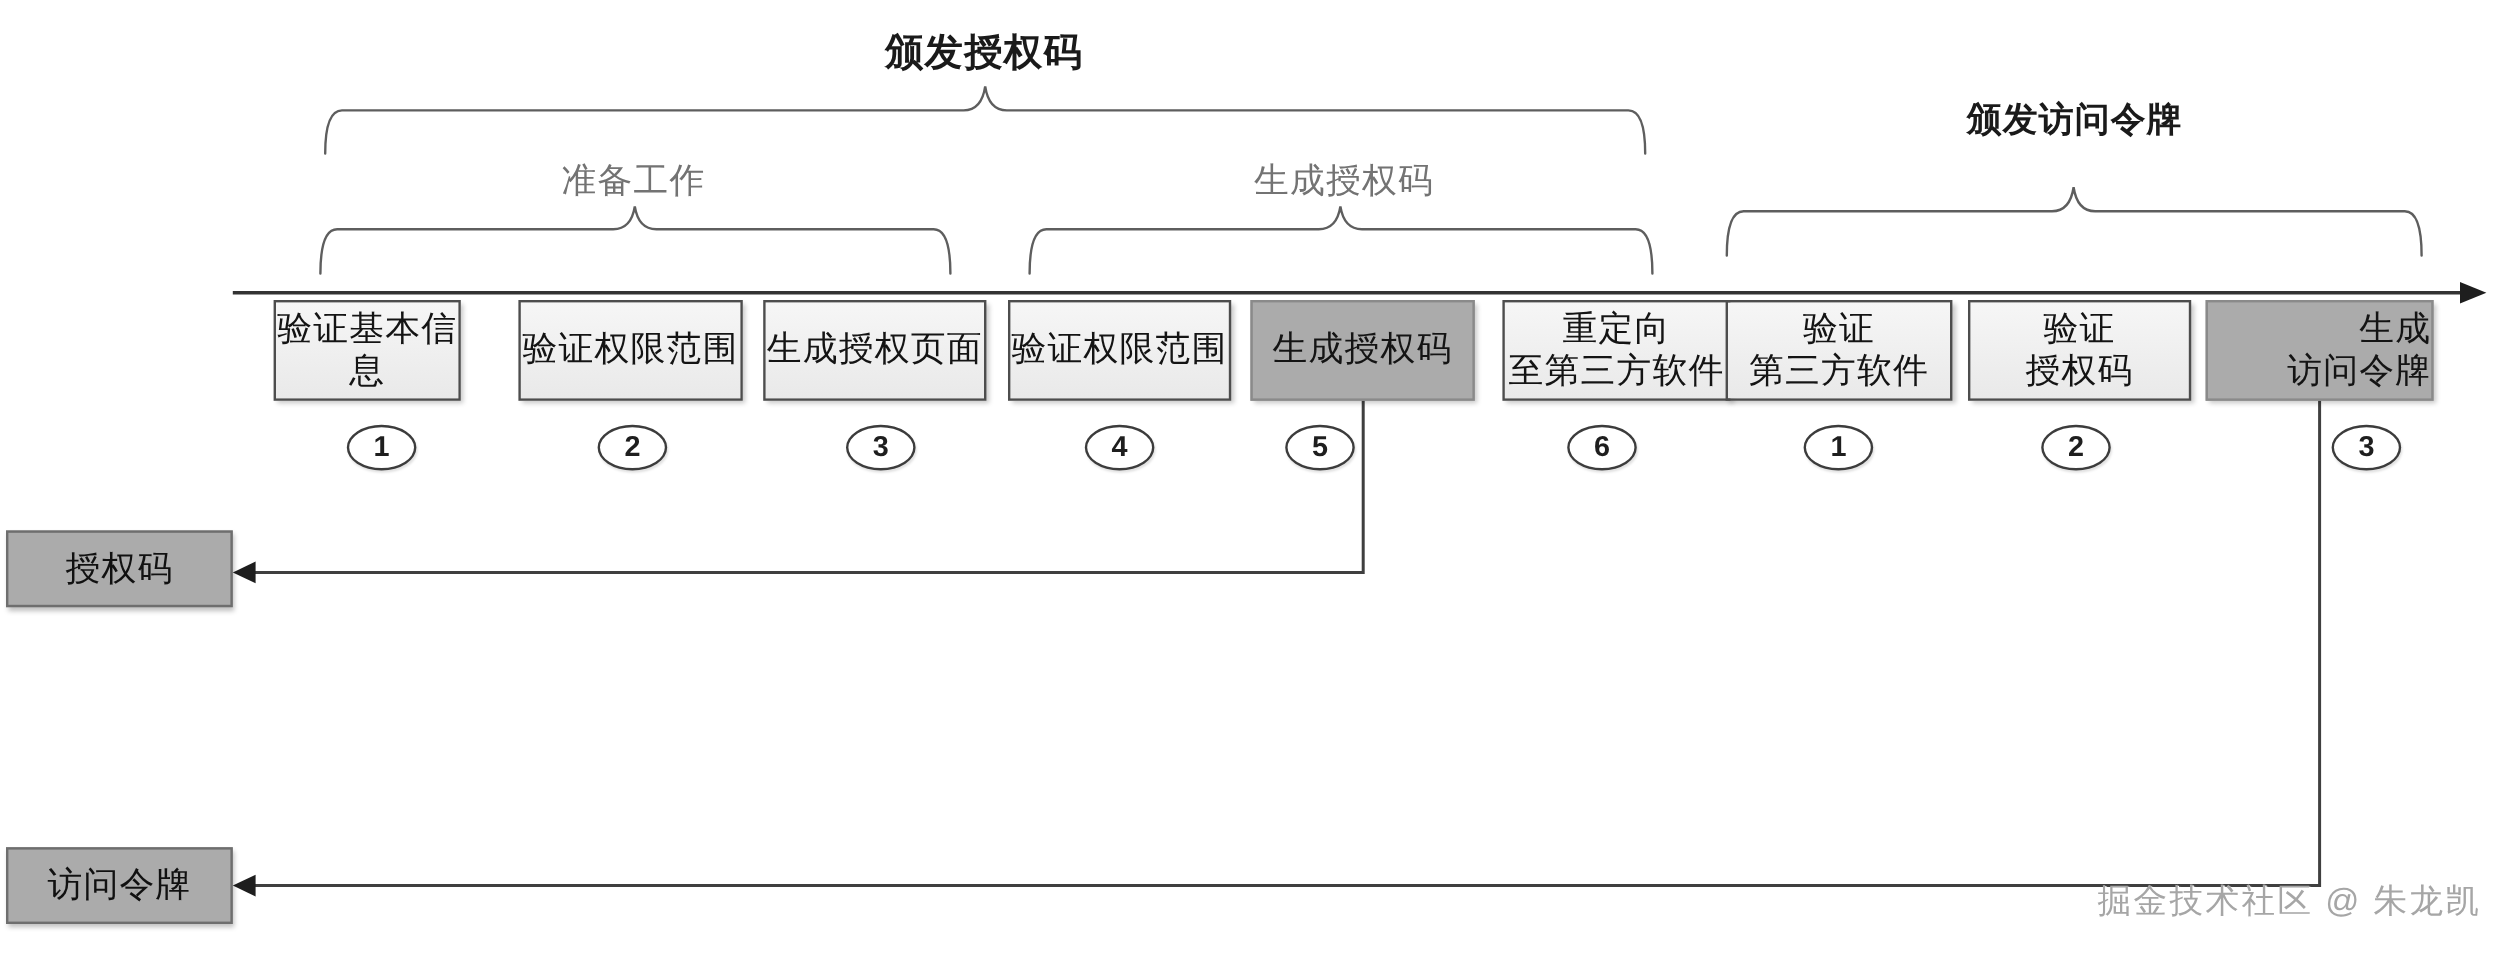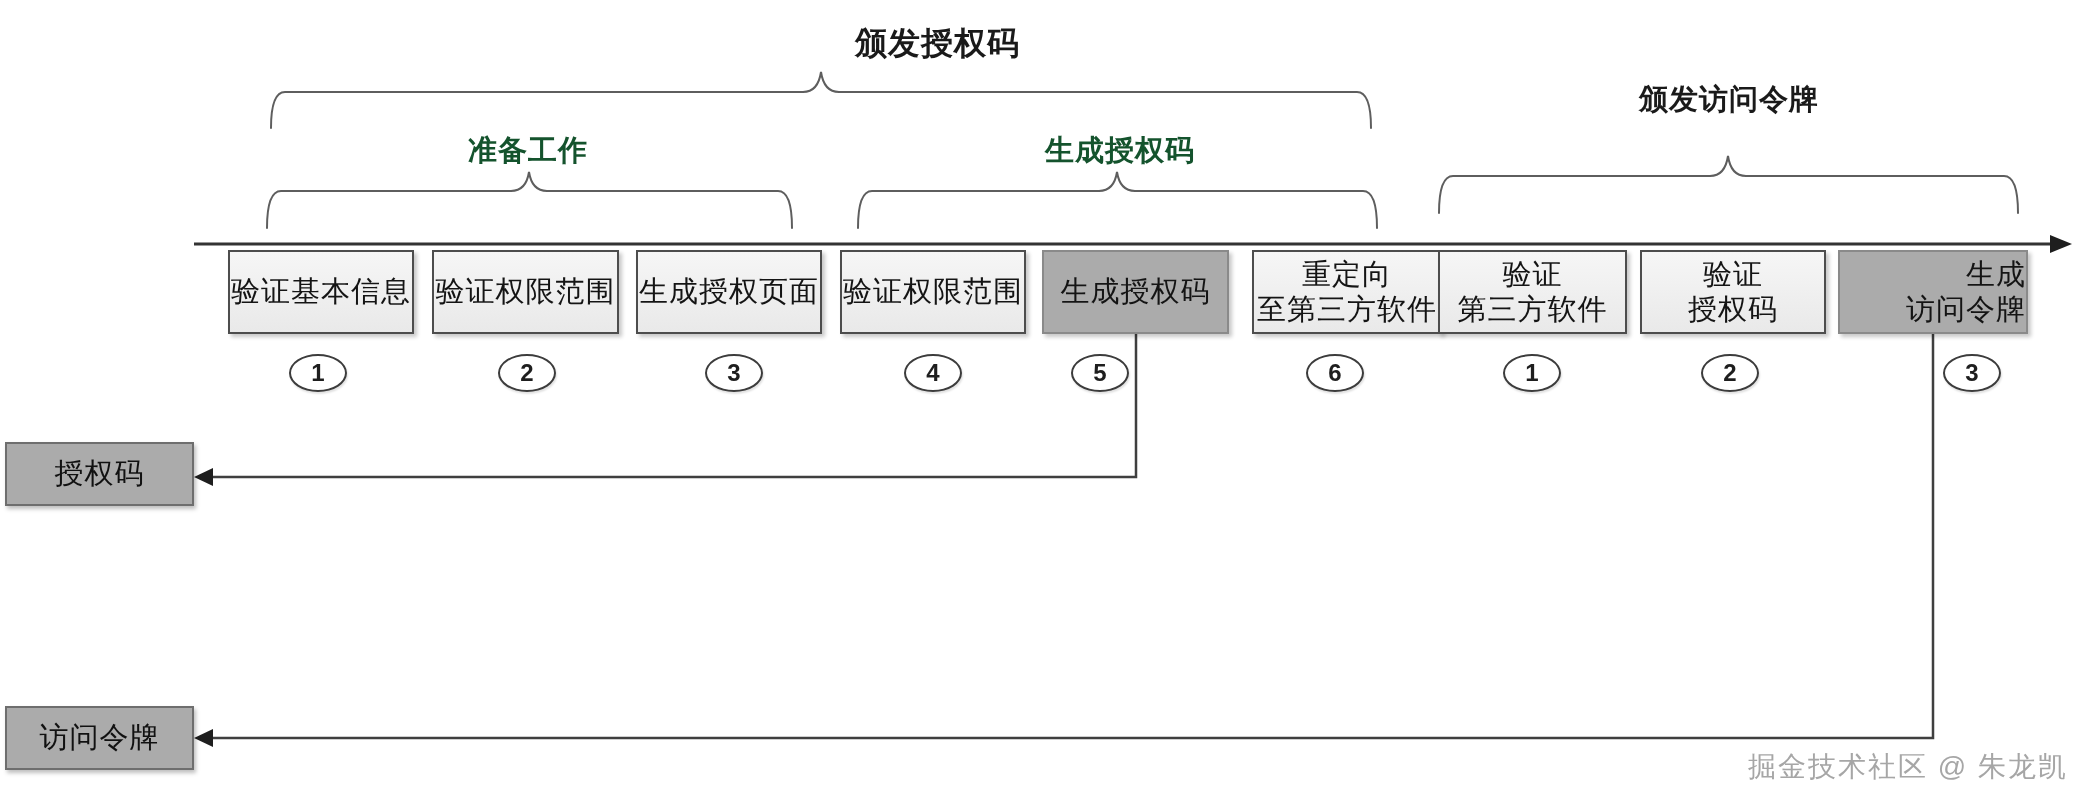--- a/index.html
+++ b/index.html
@@ -23,22 +23,22 @@
     color: #1a1a1a;
     font-weight: 700;
     letter-spacing: 1px;
     z-index: 2;
   }
   .title.main { font-size: 32px; }
   .title.sub-main { font-size: 29px; }
   .sub-label {
     position: absolute;
     text-align: center;
-    color: #14532d;
-    font-weight: 700;
+    color: #737373;
+    font-weight: 400;
     font-size: 29px;
     letter-spacing: 1px;
     z-index: 2;
   }
   .lane-box {
     position: absolute;
     left: 5px;
     width: 189px;
     display: flex;
     align-items: center;
@@ -97,21 +97,21 @@
     font-size: 24px;
     font-weight: 700;
     color: #1e1e1e;
     box-shadow: 1px 2px 2px rgba(0,0,0,0.12);
     z-index: 2;
     box-sizing: border-box;
   }
   .watermark {
     position: absolute;
     right: 18px;
-    bottom: 14px;
+    bottom: 30px;
     font-size: 28px;
     letter-spacing: 2px;
     color: var(--watermark-gray, #a6a6a6);
     text-shadow: 1px 1px 0 #ffffff, 2px 2px 1px rgba(255,255,255,0.65);
     z-index: 2;
   }
 </style>
 </head>
 <body>
 
@@ -130,33 +130,33 @@
     <line x1="194" y1="244" x2="2052" y2="244" stroke="#333333" stroke-width="3"></line>
     <polygon points="2050,235 2050,253 2072,244" fill="#1e1e1e"></polygon>
 
     <polyline points="1136,332 1136,477 212,477" fill="none" stroke="#3f3f3f" stroke-width="2.5"></polyline>
     <polygon points="213,468 213,486 194,477" fill="#1e1e1e"></polygon>
 
     <polyline points="1933,332 1933,738 212,738" fill="none" stroke="#3f3f3f" stroke-width="2.5"></polyline>
     <polygon points="213,729 213,747 194,738" fill="#1e1e1e"></polygon>
   </svg>
 
-  <div class="title main" style="left:620px; top:22px; width:400px;text-align:right;">颁发授权码</div>
+  <div class="title main" style="left:620px; top:22px; width:400px;">颁发授权码</div>
   <div class="sub-label" style="left:378px; top:131px; width:300px;">准备工作</div>
   <div class="sub-label" style="left:970px; top:131px; width:300px;">生成授权码</div>
   <div class="title sub-main" style="left:1529px; top:80px; width:400px;">颁发访问令牌</div>
 
   <div class="lane-box gray" style="top:442px; height:64px;">
     <span>授权码</span>
   </div>
   <div class="lane-box gray" style="top:706px; height:64px;">
     <span>访问令牌</span>
   </div>
 
-  <div class="step" style="left:228px; width:186px;">
+  <div class="step" style="left:228px; width:156px;">
     <span>验证基本信息</span>
       <span></span>
   </div>
   <div class="step" style="left:432px; width:187px;">
     <span>验证权限范围</span>
       <span></span>
   </div>
   <div class="step" style="left:636px; width:186px;">
     <span>生成授权页面</span>
       <span></span>

